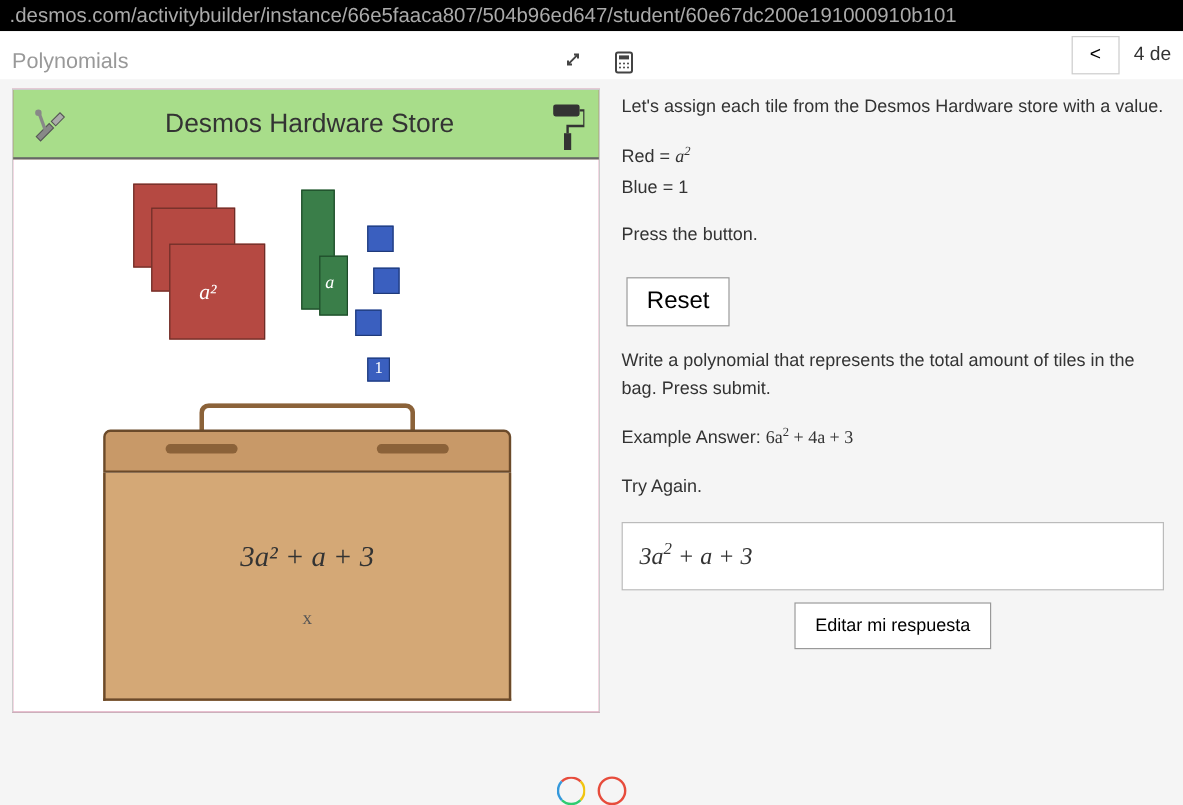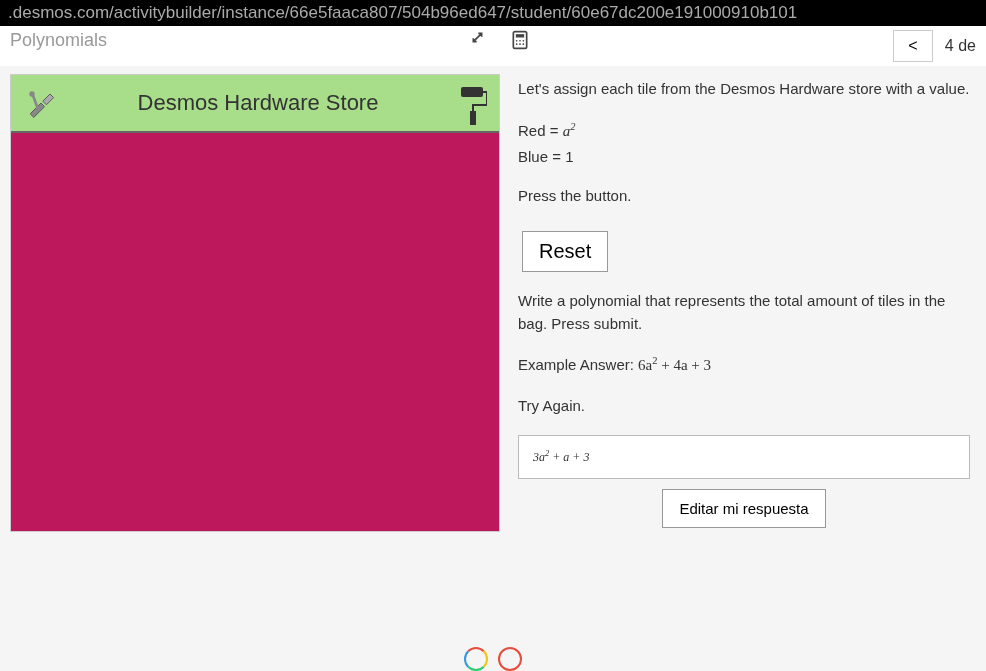--- a/index.html
+++ b/index.html
@@ -18,21 +18,21 @@
     .url-bar {
       background: #000000;
       color: #aaa;
       font-size: 17px;
       padding: 3px 8px;
       white-space: nowrap;
       overflow: hidden;
     }
     .header-row {
       display: flex;
-      align-items: flex-start;
+      align-items: flex-end;
       justify-content: space-between;
       padding: 4px 10px;
       background: #fff;
     }
     .breadcrumb {
       color: #999;
       font-size: 18px;
     }
     .header-center {
       display: flex;
@@ -270,21 +270,21 @@
       margin: 6px 0 18px 4px;
     }
     .example-ans {
       font-family: 'Times New Roman', serif;
     }
     .answer-box {
       border: 1px solid #bbb;
       padding: 12px 14px;
       margin-top: 6px;
       font-family: 'Times New Roman', serif;
-      font-size: 12px;
+      font-size: 20px;
       font-style: italic;
       background: #fff;
     }
     .edit-btn-row {
       display: flex;
       justify-content: center;
       margin-top: 10px;
     }
     .edit-btn {
       border: 1px solid #999;
@@ -354,20 +354,42 @@
       </span>
       <div class="store-title">Desmos Hardware Store</div>
       <span class="roller-icon">
         <svg viewBox="0 0 30 40">
             <rect x="4" y="2" width="22" height="10" rx="2" fill="#333"></rect>
             <path d="M26 7 L30 7 L30 20 L16 20 L16 26" fill="none" stroke="#333" stroke-width="2"></path>
             <rect x="13" y="26" width="6" height="14" fill="#333"></rect>
           </svg>
       </span>
     </div>
+    <div class="canvas-area">
+      <div class="red-tile t1"></div>
+      <div class="red-tile t2"></div>
+      <div class="red-tile t3"></div>
+      <div class="red-label">a²</div>
+      <div class="green-tile"></div>
+      <div class="green-tile2"></div>
+      <div class="green-label">a</div>
+      <div class="blue-tile b1"></div>
+      <div class="blue-tile b2"></div>
+      <div class="blue-tile b3"></div>
+      <div class="blue-label">1</div>
+
+      <div class="bag">
+        <div class="bag-handle"></div>
+        <div class="bag-top"></div>
+        <div class="bag-body">
+          <div class="bag-expr">3a² + a + 3</div>
+          <div class="bag-x">x</div>
+        </div>
+      </div>
+    </div>
   </div>
 
   <div class="right-panel">
     <p>Let's assign each tile from the Desmos Hardware store with a value.</p>
 
     <div class="math-line">
       <span>Red = </span><span class="var"><span>a</span><sup>2</sup></span>
     </div>
     <div class="math-line">
       <span>Blue = </span><span>1</span>

